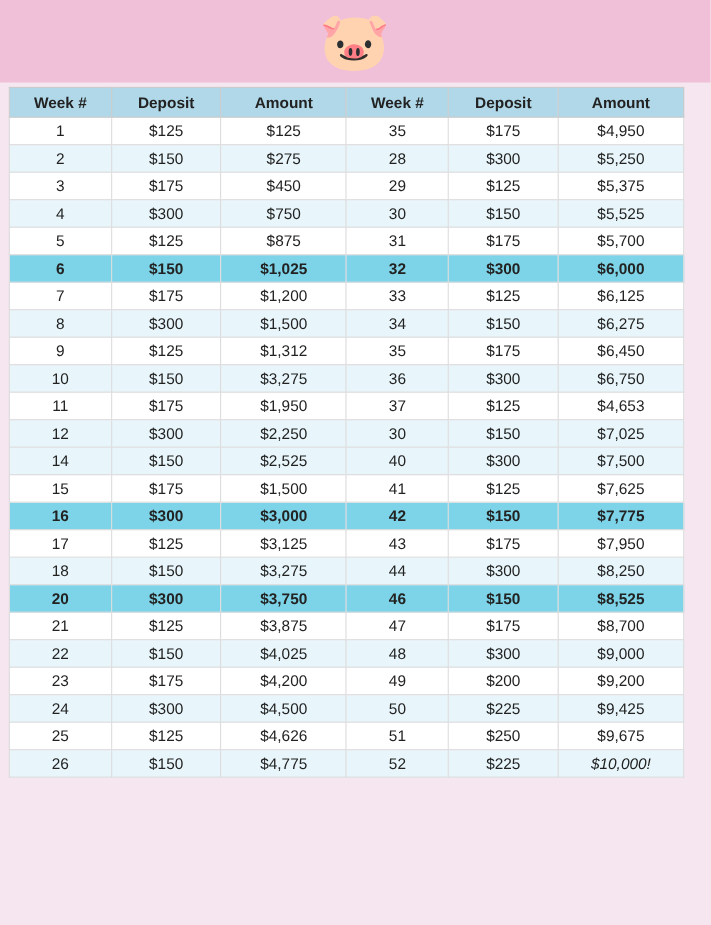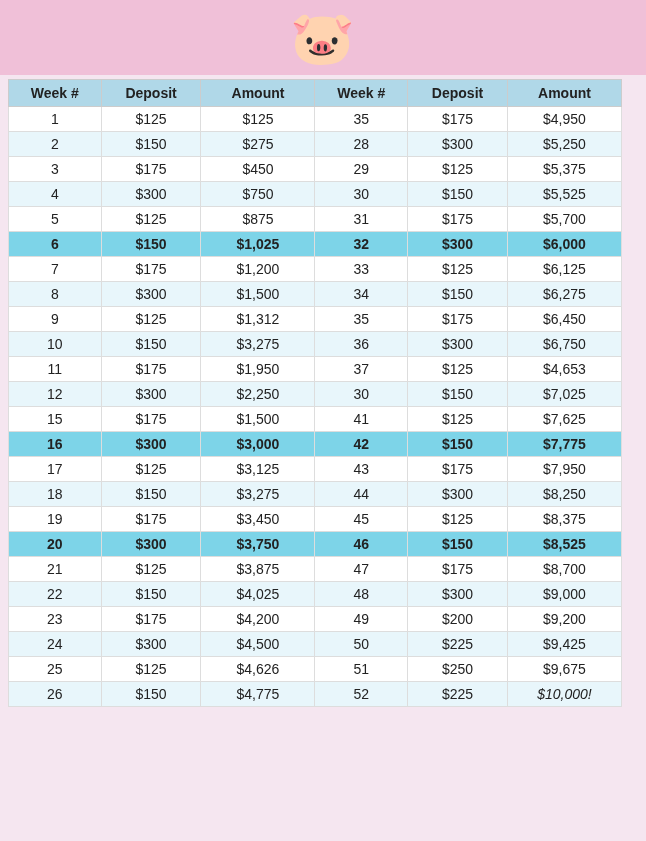--- a/index.html
+++ b/index.html
@@ -179,20 +179,28 @@
           <td>$4,653</td>
         </tr>
         <tr class="row-light">
           <td>12</td>
           <td>$300</td>
           <td>$2,250</td>
           <td>30</td>
           <td>$150</td>
           <td>$7,025</td>
         </tr>
+        <tr class="row-light">
+          <td>14</td>
+          <td>$150</td>
+          <td>$2,525</td>
+          <td>40</td>
+          <td>$300</td>
+          <td>$7,500</td>
+        </tr>
         <tr class="row-white">
           <td>15</td>
           <td>$175</td>
           <td>$1,500</td>
           <td>41</td>
           <td>$125</td>
           <td>$7,625</td>
         </tr>
         <tr class="row-highlight">
           <td>16</td>
@@ -210,28 +218,20 @@
           <td>$175</td>
           <td>$7,950</td>
         </tr>
         <tr class="row-light">
           <td>18</td>
           <td>$150</td>
           <td>$3,275</td>
           <td>44</td>
           <td>$300</td>
           <td>$8,250</td>
-        </tr>
-        <tr class="row-white">
-          <td>19</td>
-          <td>$175</td>
-          <td>$3,450</td>
-          <td>45</td>
-          <td>$125</td>
-          <td>$8,375</td>
         </tr>
         <tr class="row-highlight">
           <td>20</td>
           <td>$300</td>
           <td>$3,750</td>
           <td>46</td>
           <td>$150</td>
           <td>$8,525</td>
         </tr>
         <tr class="row-white">

